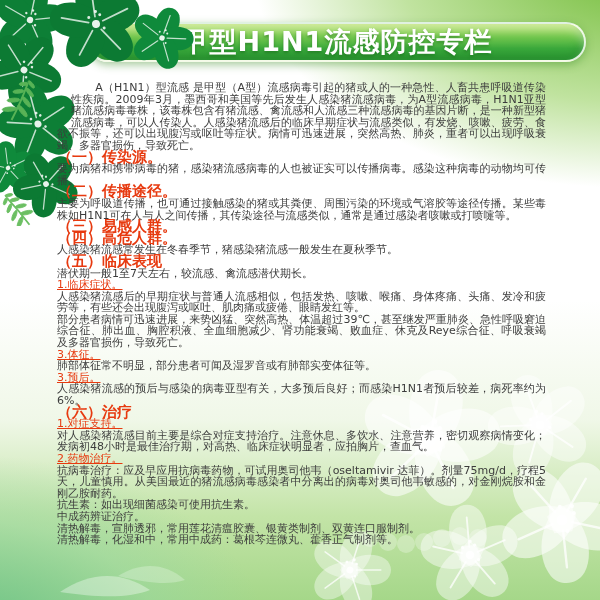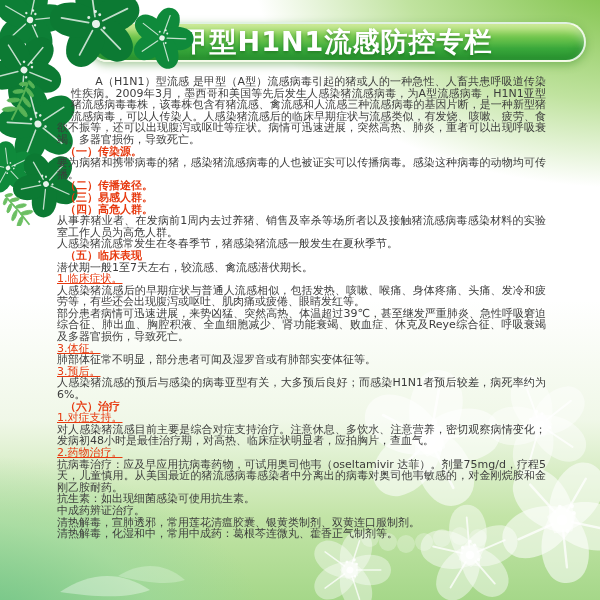--- a/index.html
+++ b/index.html
@@ -37,28 +37,28 @@
     display:flex;align-items:center;justify-content:center;
   }
   .banner-title{
     color:#ffffff;font-size:27px;font-weight:bold;letter-spacing:1px;
     text-shadow:0 2px 3px rgba(25,105,25,.55);
     white-space:nowrap;
   }
 
   
   .content{
-    position:absolute;left:57px;top:76px;width:489px;z-index:4;
+    position:absolute;left:57px;top:82px;width:489px;z-index:4;
     font-size:11px;line-height:11.6px;color:var(--body);
     text-align:justify;
   }
   .intro-float{float:left;width:14px;height:40px;}
   .blk{margin:0;}
   .blk-intro{text-indent:2.2em;}
-  .blk-h{color:var(--red);font-weight:bold;font-size:11px;margin-left:8px;}
+  .blk-h{color:var(--red);font-weight:bold;font-size:15px;}
   .blk-h2{color:var(--red);text-decoration:underline;}
 </style>
 </head>
 <body>
 
 <div class="poster">
   <div class="bg"></div>
 
   <svg class="deco deco-tl" viewBox="0 0 244 234" aria-hidden="true">
     <defs>
@@ -131,23 +131,23 @@
   <div class="banner">
     <div class="banner-title">甲型H1N1流感防控专栏</div>
   </div>
 
   <div class="content">
     <div class="intro-float"></div>
     <p class="blk blk-intro">A（H1N1）型流感 是甲型（A型）流感病毒引起的猪或人的一种急性、人畜共患呼吸道传染性疾病。2009年3月，墨西哥和美国等先后发生人感染猪流感病毒，为A型流感病毒，H1N1亚型猪流感病毒毒株，该毒株包含有猪流感、禽流感和人流感三种流感病毒的基因片断，是一种新型猪流感病毒，可以人传染人。人感染猪流感后的临床早期症状与流感类似，有发烧、咳嗽、疲劳、食欲不振等，还可以出现腹泻或呕吐等症状。病情可迅速进展，突然高热、肺炎，重者可以出现呼吸衰竭、多器官损伤，导致死亡。</p>
     <p class="blk blk-h">（一）传染源。</p>
     <p class="blk blk-p">要为病猪和携带病毒的猪，感染猪流感病毒的人也被证实可以传播病毒。感染这种病毒的动物均可传播。</p>
     <p class="blk blk-h">（二）传播途径。</p>
+    <p class="blk blk-p">主要为呼吸道传播，也可通过接触感染的猪或其粪便、周围污染的环境或气溶胶等途径传播。某些毒株如H1N1可在人与人之间传播，其传染途径与流感类似，通常是通过感染者咳嗽或打喷嚏等。</p>
     <p class="blk blk-h">（三）易感人群。</p>
     <p class="blk blk-h">（四）高危人群。</p>
-    <p class="blk blk-p">从事养猪业者、在发病前1周内去过养猪、销售及宰杀等场所者以及接触猪流感病毒感染材料的实验室工作人员为高危人群。</p>
     <p class="blk blk-p">人感染猪流感常发生在冬春季节，猪感染猪流感一般发生在夏秋季节。</p>
     <p class="blk blk-h">（五）临床表现</p>
     <p class="blk blk-p">潜伏期一般1至7天左右，较流感、禽流感潜伏期长。</p>
     <p class="blk blk-h2">1.临床症状。</p>
     <p class="blk blk-p">人感染猪流感后的早期症状与普通人流感相似，包括发热、咳嗽、喉痛、身体疼痛、头痛、发冷和疲劳等，有些还会出现腹泻或呕吐、肌肉痛或疲倦、眼睛发红等。</p>
     <p class="blk blk-p">部分患者病情可迅速进展，来势凶猛、突然高热、体温超过39℃，甚至继发严重肺炎、急性呼吸窘迫综合征、肺出血、胸腔积液、全血细胞减少、肾功能衰竭、败血症、休克及Reye综合征、呼吸衰竭及多器官损伤，导致死亡。</p>
     <p class="blk blk-h2">3.体征。</p>
     <p class="blk blk-p">肺部体征常不明显，部分患者可闻及湿罗音或有肺部实变体征等。</p>
     <p class="blk blk-h2">3.预后。</p>
     <p class="blk blk-p">人感染猪流感的预后与感染的病毒亚型有关，大多预后良好；而感染H1N1者预后较差，病死率约为6%。</p>

